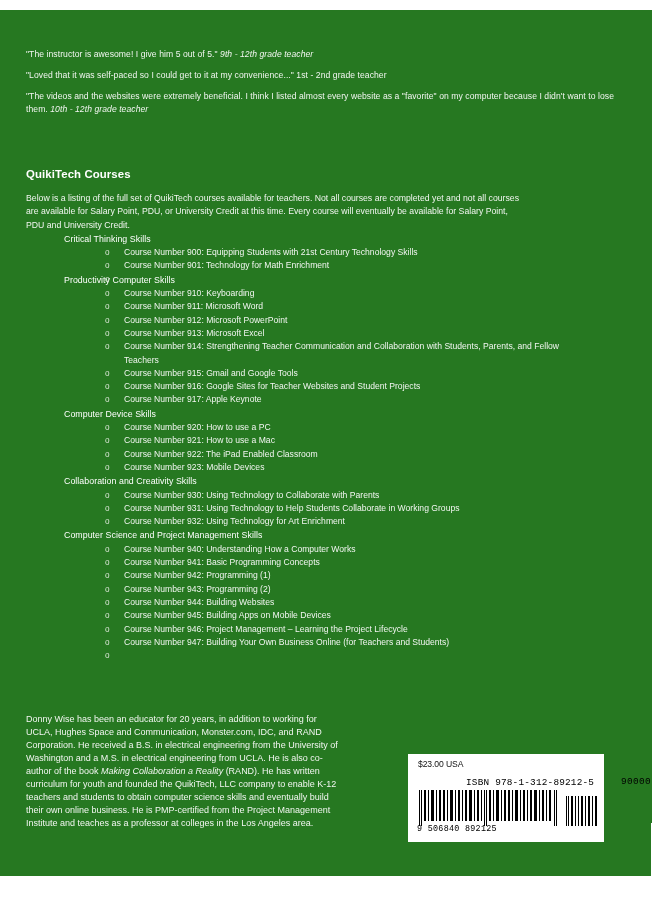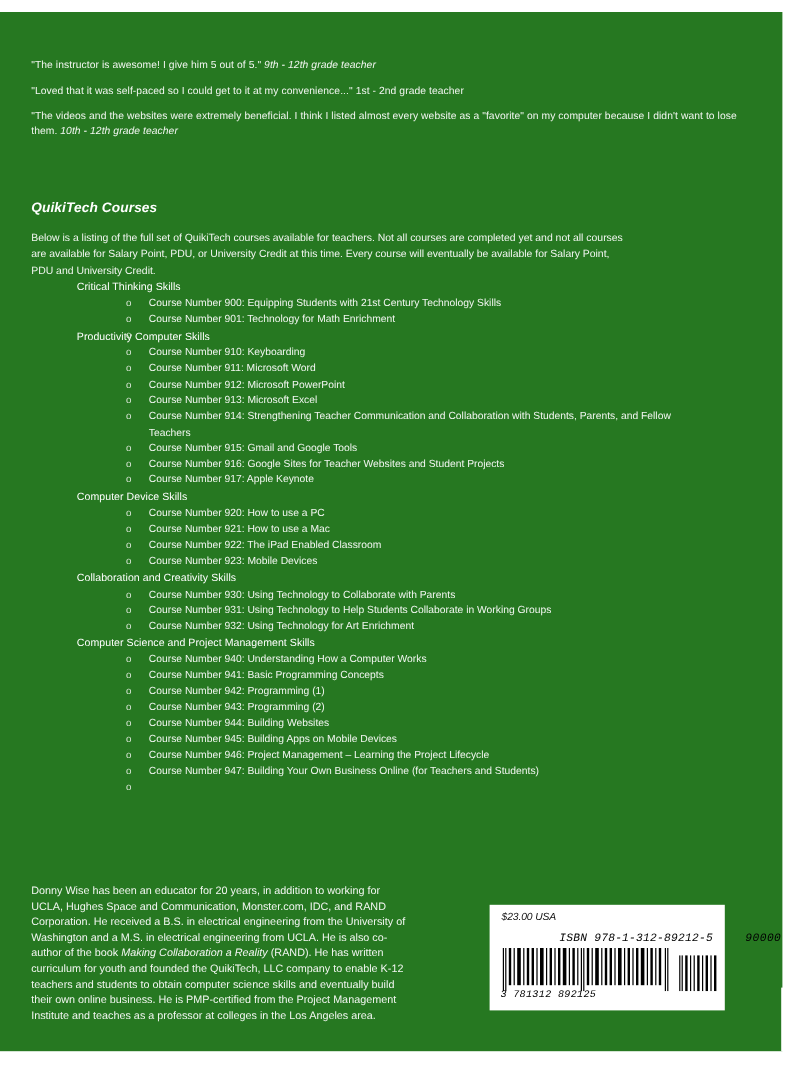--- a/index.html
+++ b/index.html
@@ -60,21 +60,20 @@
     font-style: italic;
   }
   .quote .attrib-plain {
     font-style: normal;
   }
 
   
   .section-heading {
     font-size: 11.4px;
     font-weight: bold;
-    font-style: italic;
     color: #ffffff;
     letter-spacing: 0.1px;
   }
 
   
   #courses {
     position: absolute;
     left: 26px;
     top: 158px;
     width: 612px;
@@ -115,42 +114,41 @@
   }
 
   
   #about {
     position: absolute;
     left: 26px;
     top: 698px;
     width: 340px;
   }
   #about-body {
-    margin-top: 28px;
+    margin-top: 5px;
     font-size: 9.0px;
     line-height: 13.0px;
     color: #f2f6f1;
     width: 315px;
   }
   #about-body .book-title {
     font-style: italic;
   }
 
   
   #barcode-box {
     position: absolute;
     left: 408px;
     top: 744px;
     width: 196px;
     height: 88px;
     background: #ffffff;
     color: #000000;
     box-sizing: border-box;
     padding: 5px 0 0 10px;
-    font-style: italic;
   }
   #price {
     font-family: "Liberation Sans", sans-serif;
     font-size: 8.6px;
     color: #111111;
     letter-spacing: -0.1px;
   }
   #isbn-row {
     position: relative;
     height: 12px;
@@ -338,20 +336,20 @@
             <rect x="10" y="0" width="1" height="30"></rect>
           <rect x="13" y="0" width="1" height="30"></rect>
             <rect x="16" y="0" width="2" height="30"></rect>
           <rect x="20" y="0" width="1" height="30"></rect>
             <rect x="23" y="0" width="2" height="30"></rect>
           <rect x="27" y="0" width="1" height="30"></rect>
             <rect x="30" y="0" width="2" height="30"></rect>
         </g>
       </svg>
 
-      <div id="ean13-digits">3 781312 892125</div>
+      <div id="ean13-digits">9 506840 892125</div>
     </div>
 
   </div>
 
   <div id="right-white-strip"></div>
 
 </div>
 
 </body></html>

